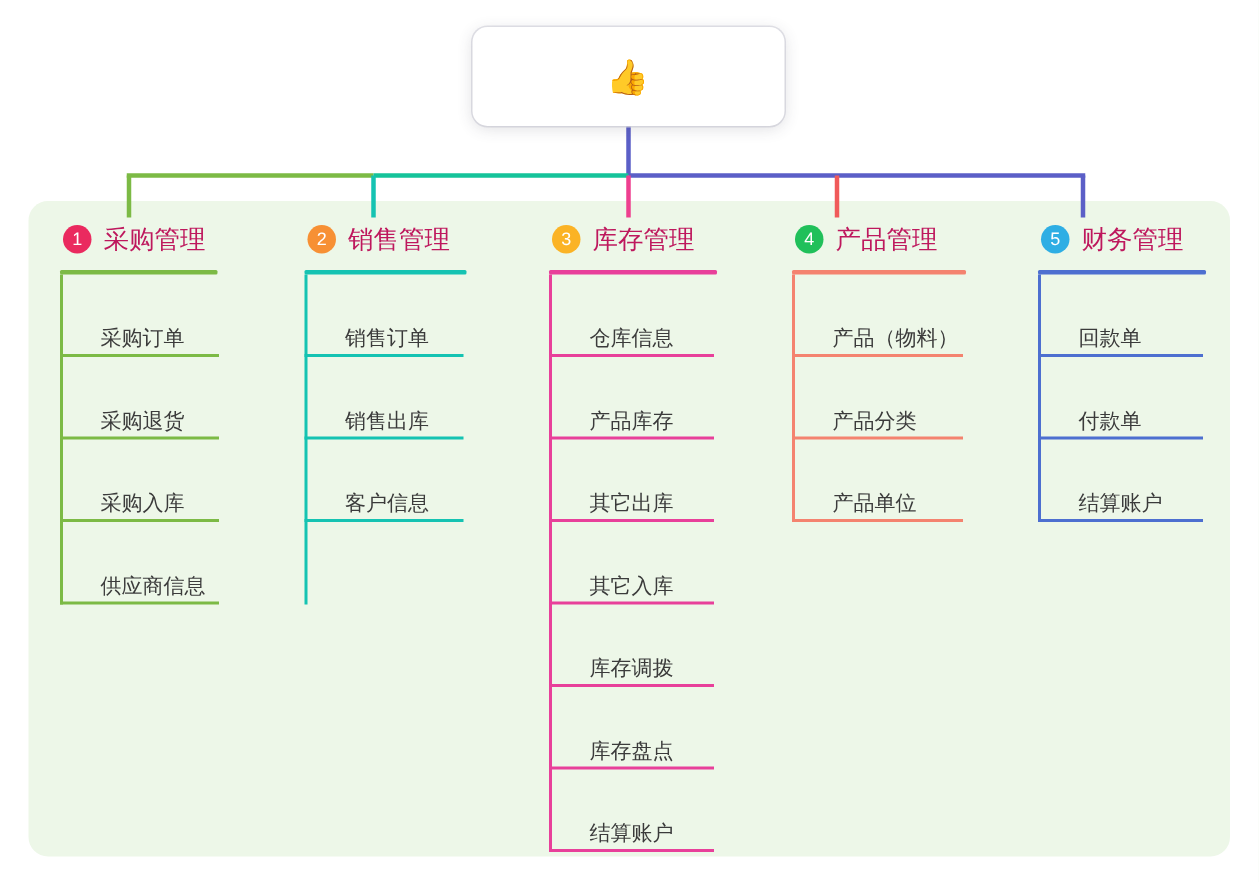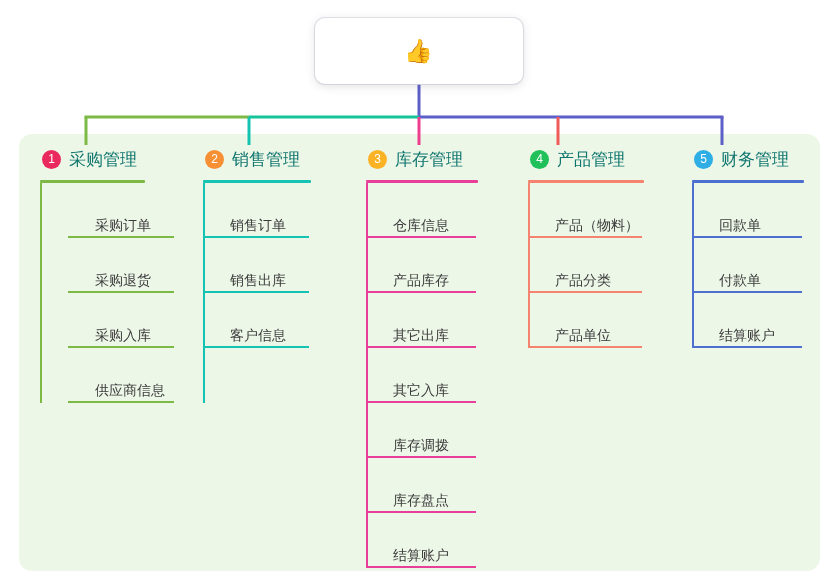--- a/index.html
+++ b/index.html
@@ -93,21 +93,21 @@
     border-radius: 50%;
     color: #ffffff;
     font-size: 12px;
     line-height: 19px;
     text-align: center;
     flex: 0 0 auto;
     font-weight: normal;
   }
   .col-title {
     font-size: 17px;
-    color: #0f766e;
+    color: #be185d;
     white-space: nowrap;
   }
   .col-rule {
     height: 3px;
     border-radius: 1px;
     margin-top: 8px;
   }
 
   
   .leaves {
@@ -167,21 +167,21 @@
     </div>
   </div>
 
   <div id="columns-host">
       <div class="column" style="left: 40px;">
         <div class="col-head">
           <span class="badge" style="background: rgb(234, 42, 95);">1</span>
           <span class="col-title">采购管理</span>
         </div>
         <div class="col-rule" style="background: rgb(124, 186, 69); width: 105px;"></div>
-        <div class="leaves" style="height: 220px; padding-left: 28px;">
+        <div class="leaves" style="height: 220px;">
           <div class="spine" style="background: rgb(124, 186, 69); height: 220px;"></div>
           <div class="leaf">
             <span class="leaf-label">采购订单</span>
             <div class="leaf-rule" style="background: rgb(124, 186, 69); width: 106px;"></div>
           </div>
           <div class="leaf">
             <span class="leaf-label">采购退货</span>
             <div class="leaf-rule" style="background: rgb(124, 186, 69); width: 106px;"></div>
           </div>
           <div class="leaf">

